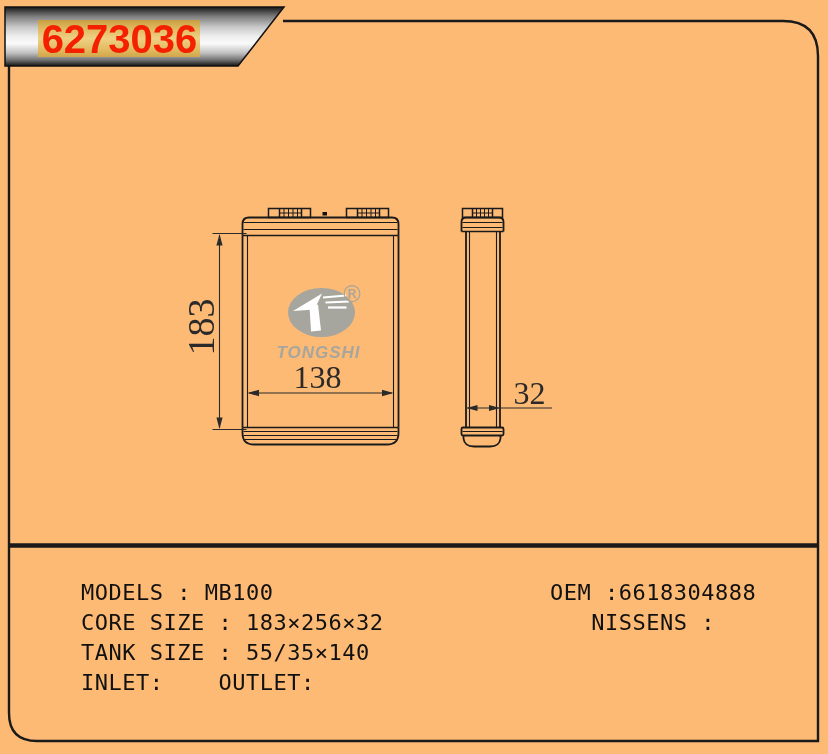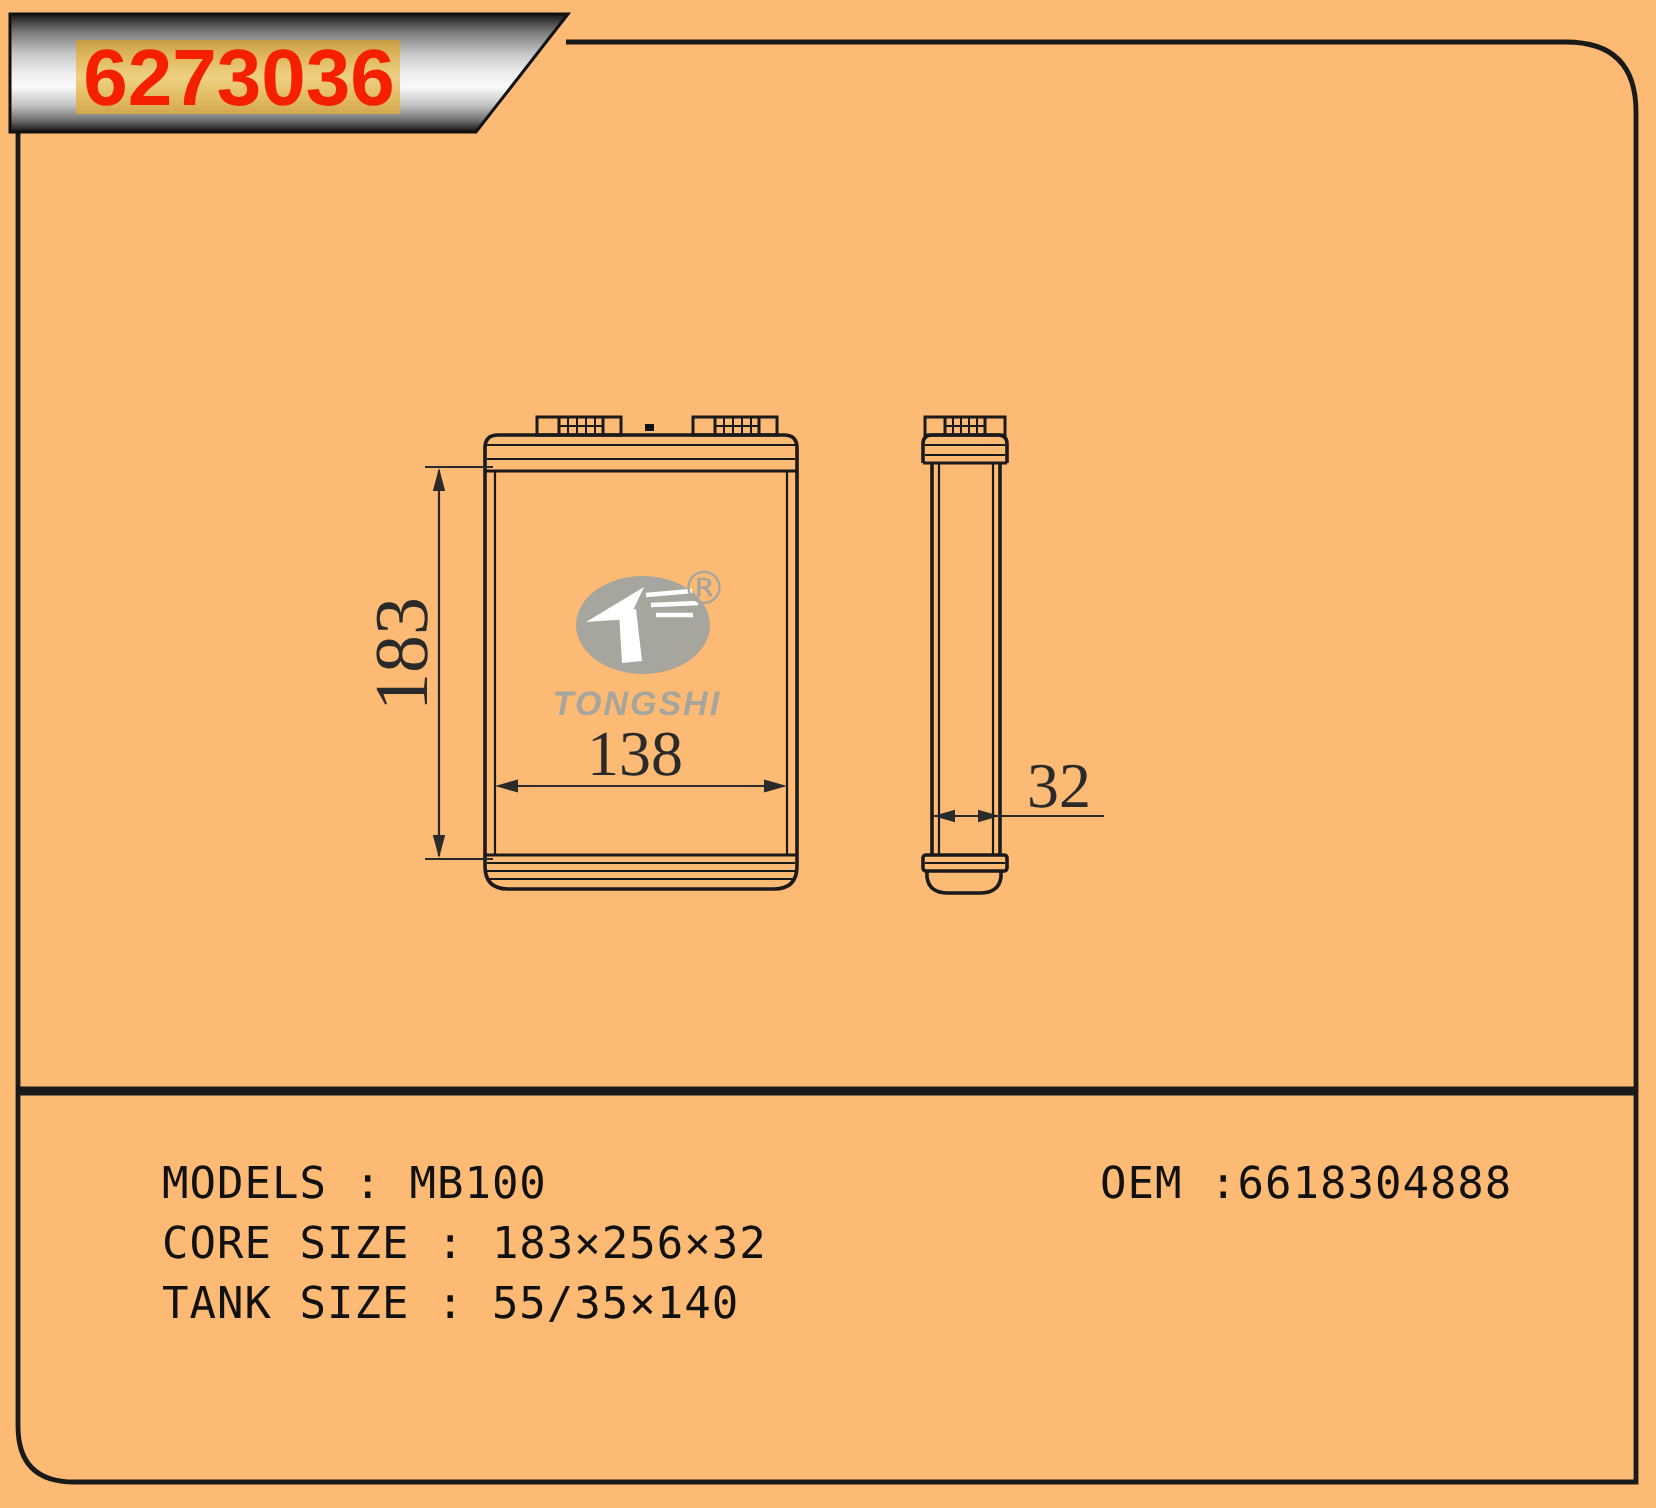--- a/index.html
+++ b/index.html
@@ -179,19 +179,21 @@
       <text x="352" y="302" text-anchor="middle" font-family="DejaVu Sans, sans-serif" font-size="23" fill="#a7a69e">®</text>
       <text x="318.5" y="357.5" text-anchor="middle" font-family="Liberation Sans, sans-serif" font-weight="bold" font-style="italic" font-size="17" letter-spacing="1" fill="#a7a69e">TONGSHI</text>
     </g>
   </svg>
 
   <div class="specs">
     <div class="spec-col spec-left">
       <div class="spec-line">MODELS : MB100</div>
       <div class="spec-line">CORE SIZE : 183×256×32</div>
       <div class="spec-line">TANK SIZE : 55/35×140</div>
+      <div class="spec-line">INLET:    OUTLET:</div>
     </div>
     <div class="spec-col spec-right">
       <div class="spec-line">OEM :6618304888</div>
+      <div class="spec-line">NISSENS :</div>
     </div>
   </div>
 
 </div>
 
 </body></html>

